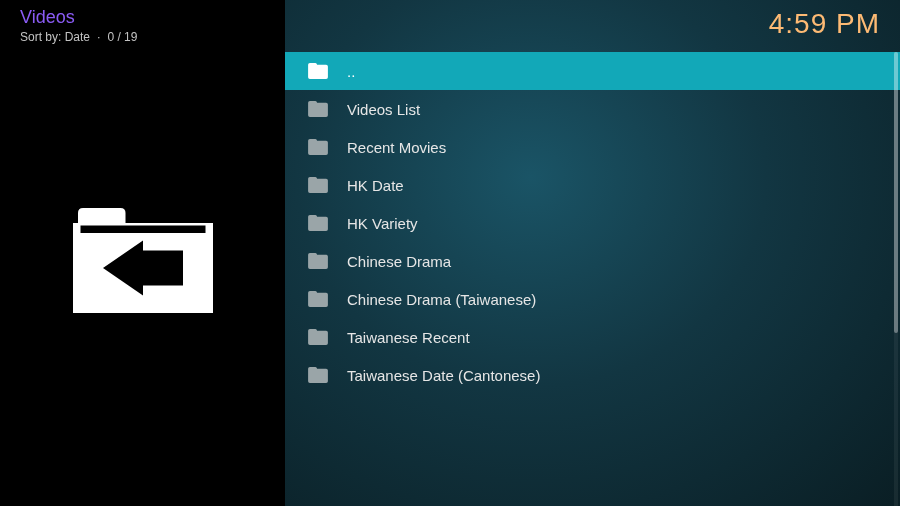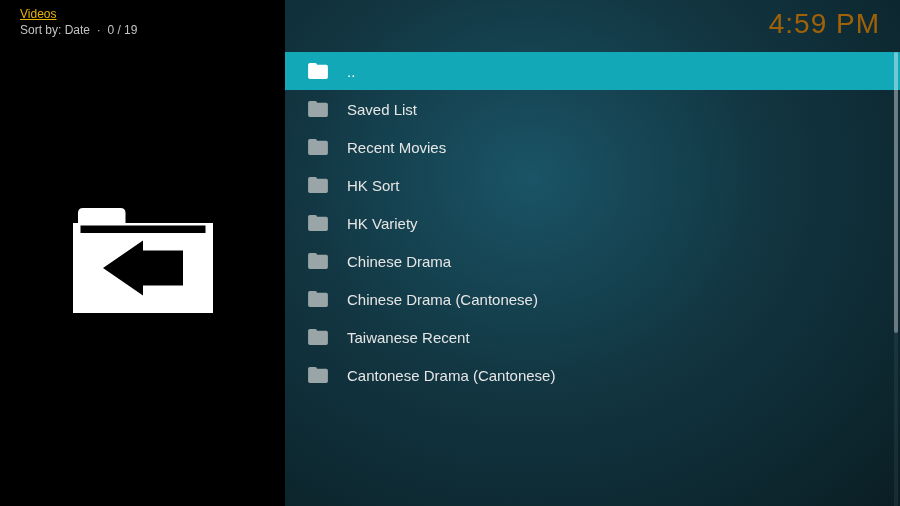--- a/index.html
+++ b/index.html
@@ -14,24 +14,24 @@
     position: absolute;
     top: 0; left: 0; right: 0;
     height: 52px;
     padding: 8px 20px 0 20px;
     display: flex;
     justify-content: space-between;
     z-index: 10;
     color: #e8e8e8;
   }
   .header-left { display: flex; flex-direction: column; }
-  .title { font-size: 12px; font-weight: 400; color: #eab308; line-height: 1.1; text-decoration: underline; }
+  .title { font-size: 18px; font-weight: 400; color: #8b5cf6; line-height: 1.1; }
   .sortline { font-size: 12px; color: #c3c3c3; margin-top: 2px; }
   .sortline span { white-space: pre; }
-  .clock { font-size: 28px; font-weight: 300; color: #a16207; letter-spacing: 1px; text-align: right; }
+  .clock { font-size: 28px; font-weight: 300; color: #fdba74; letter-spacing: 1px; text-align: right; }
   .left-pane {
     width: 285px;
     height: 506px;
     background: #000;
     display: flex;
     align-items: center;
     justify-content: center;
     padding-top: 20px;
   }
   .folder-back {
@@ -119,37 +119,37 @@
             </svg>
           </span>
           <span class="label">..</span>
         </div>
         <div class="row">
           <span class="folder-icon">
             <svg viewBox="0 0 24 20" width="22" height="18">
               <path d="M1 3 Q1 1 3 1 L9 1 Q10 1 10.5 2 L11 3 L21 3 Q23 3 23 5 L23 17 Q23 19 21 19 L3 19 Q1 19 1 17 Z" fill="#9aa5a8"></path>
             </svg>
           </span>
-          <span class="label">Saved List</span>
+          <span class="label">Videos List</span>
         </div>
         <div class="row">
           <span class="folder-icon">
             <svg viewBox="0 0 24 20" width="22" height="18">
               <path d="M1 3 Q1 1 3 1 L9 1 Q10 1 10.5 2 L11 3 L21 3 Q23 3 23 5 L23 17 Q23 19 21 19 L3 19 Q1 19 1 17 Z" fill="#9aa5a8"></path>
             </svg>
           </span>
           <span class="label">Recent Movies</span>
         </div>
         <div class="row">
           <span class="folder-icon">
             <svg viewBox="0 0 24 20" width="22" height="18">
               <path d="M1 3 Q1 1 3 1 L9 1 Q10 1 10.5 2 L11 3 L21 3 Q23 3 23 5 L23 17 Q23 19 21 19 L3 19 Q1 19 1 17 Z" fill="#9aa5a8"></path>
             </svg>
           </span>
-          <span class="label">HK Sort</span>
+          <span class="label">HK Date</span>
         </div>
         <div class="row">
           <span class="folder-icon">
             <svg viewBox="0 0 24 20" width="22" height="18">
               <path d="M1 3 Q1 1 3 1 L9 1 Q10 1 10.5 2 L11 3 L21 3 Q23 3 23 5 L23 17 Q23 19 21 19 L3 19 Q1 19 1 17 Z" fill="#9aa5a8"></path>
             </svg>
           </span>
           <span class="label">HK Variety</span>
         </div>
         <div class="row">
@@ -159,37 +159,37 @@
             </svg>
           </span>
           <span class="label">Chinese Drama</span>
         </div>
         <div class="row">
           <span class="folder-icon">
             <svg viewBox="0 0 24 20" width="22" height="18">
               <path d="M1 3 Q1 1 3 1 L9 1 Q10 1 10.5 2 L11 3 L21 3 Q23 3 23 5 L23 17 Q23 19 21 19 L3 19 Q1 19 1 17 Z" fill="#9aa5a8"></path>
             </svg>
           </span>
-          <span class="label">Chinese Drama (Cantonese)</span>
+          <span class="label">Chinese Drama (Taiwanese)</span>
         </div>
         <div class="row">
           <span class="folder-icon">
             <svg viewBox="0 0 24 20" width="22" height="18">
               <path d="M1 3 Q1 1 3 1 L9 1 Q10 1 10.5 2 L11 3 L21 3 Q23 3 23 5 L23 17 Q23 19 21 19 L3 19 Q1 19 1 17 Z" fill="#9aa5a8"></path>
             </svg>
           </span>
           <span class="label">Taiwanese Recent</span>
         </div>
         <div class="row">
           <span class="folder-icon">
             <svg viewBox="0 0 24 20" width="22" height="18">
               <path d="M1 3 Q1 1 3 1 L9 1 Q10 1 10.5 2 L11 3 L21 3 Q23 3 23 5 L23 17 Q23 19 21 19 L3 19 Q1 19 1 17 Z" fill="#9aa5a8"></path>
             </svg>
           </span>
-          <span class="label">Cantonese Drama (Cantonese)</span>
+          <span class="label">Taiwanese Date (Cantonese)</span>
         </div>
       </div>
     <div class="scrollbar">
       <div class="scrollbar-thumb"></div>
     </div>
   </div>
 
 </div>
 
 </body></html>

